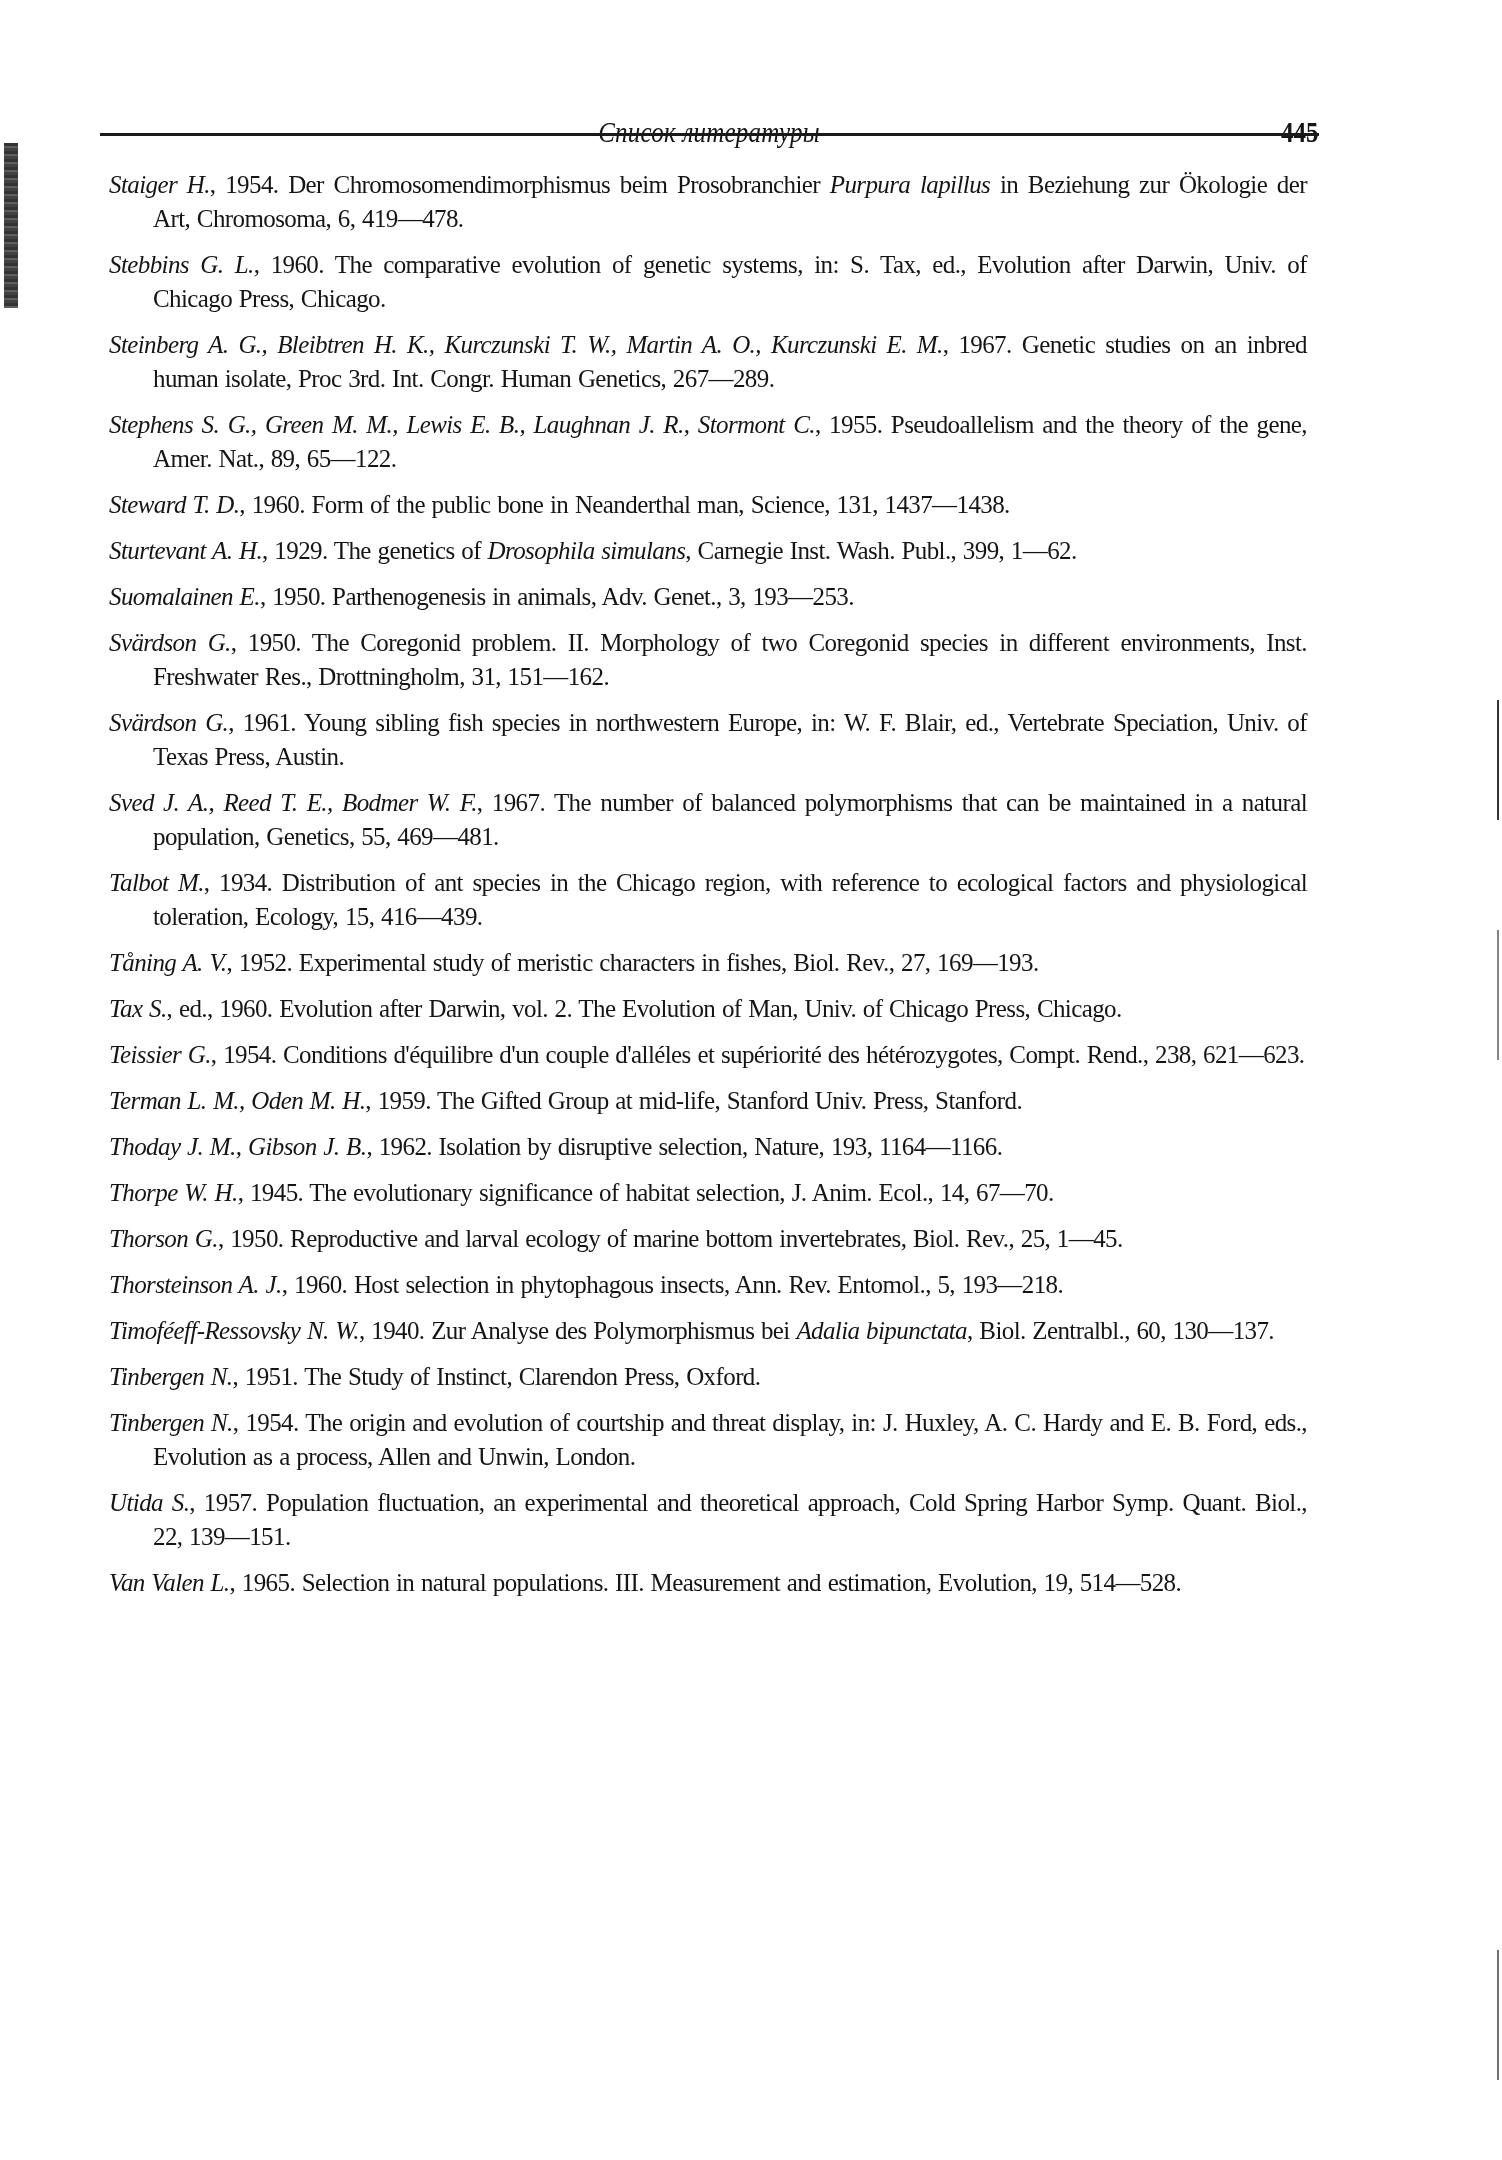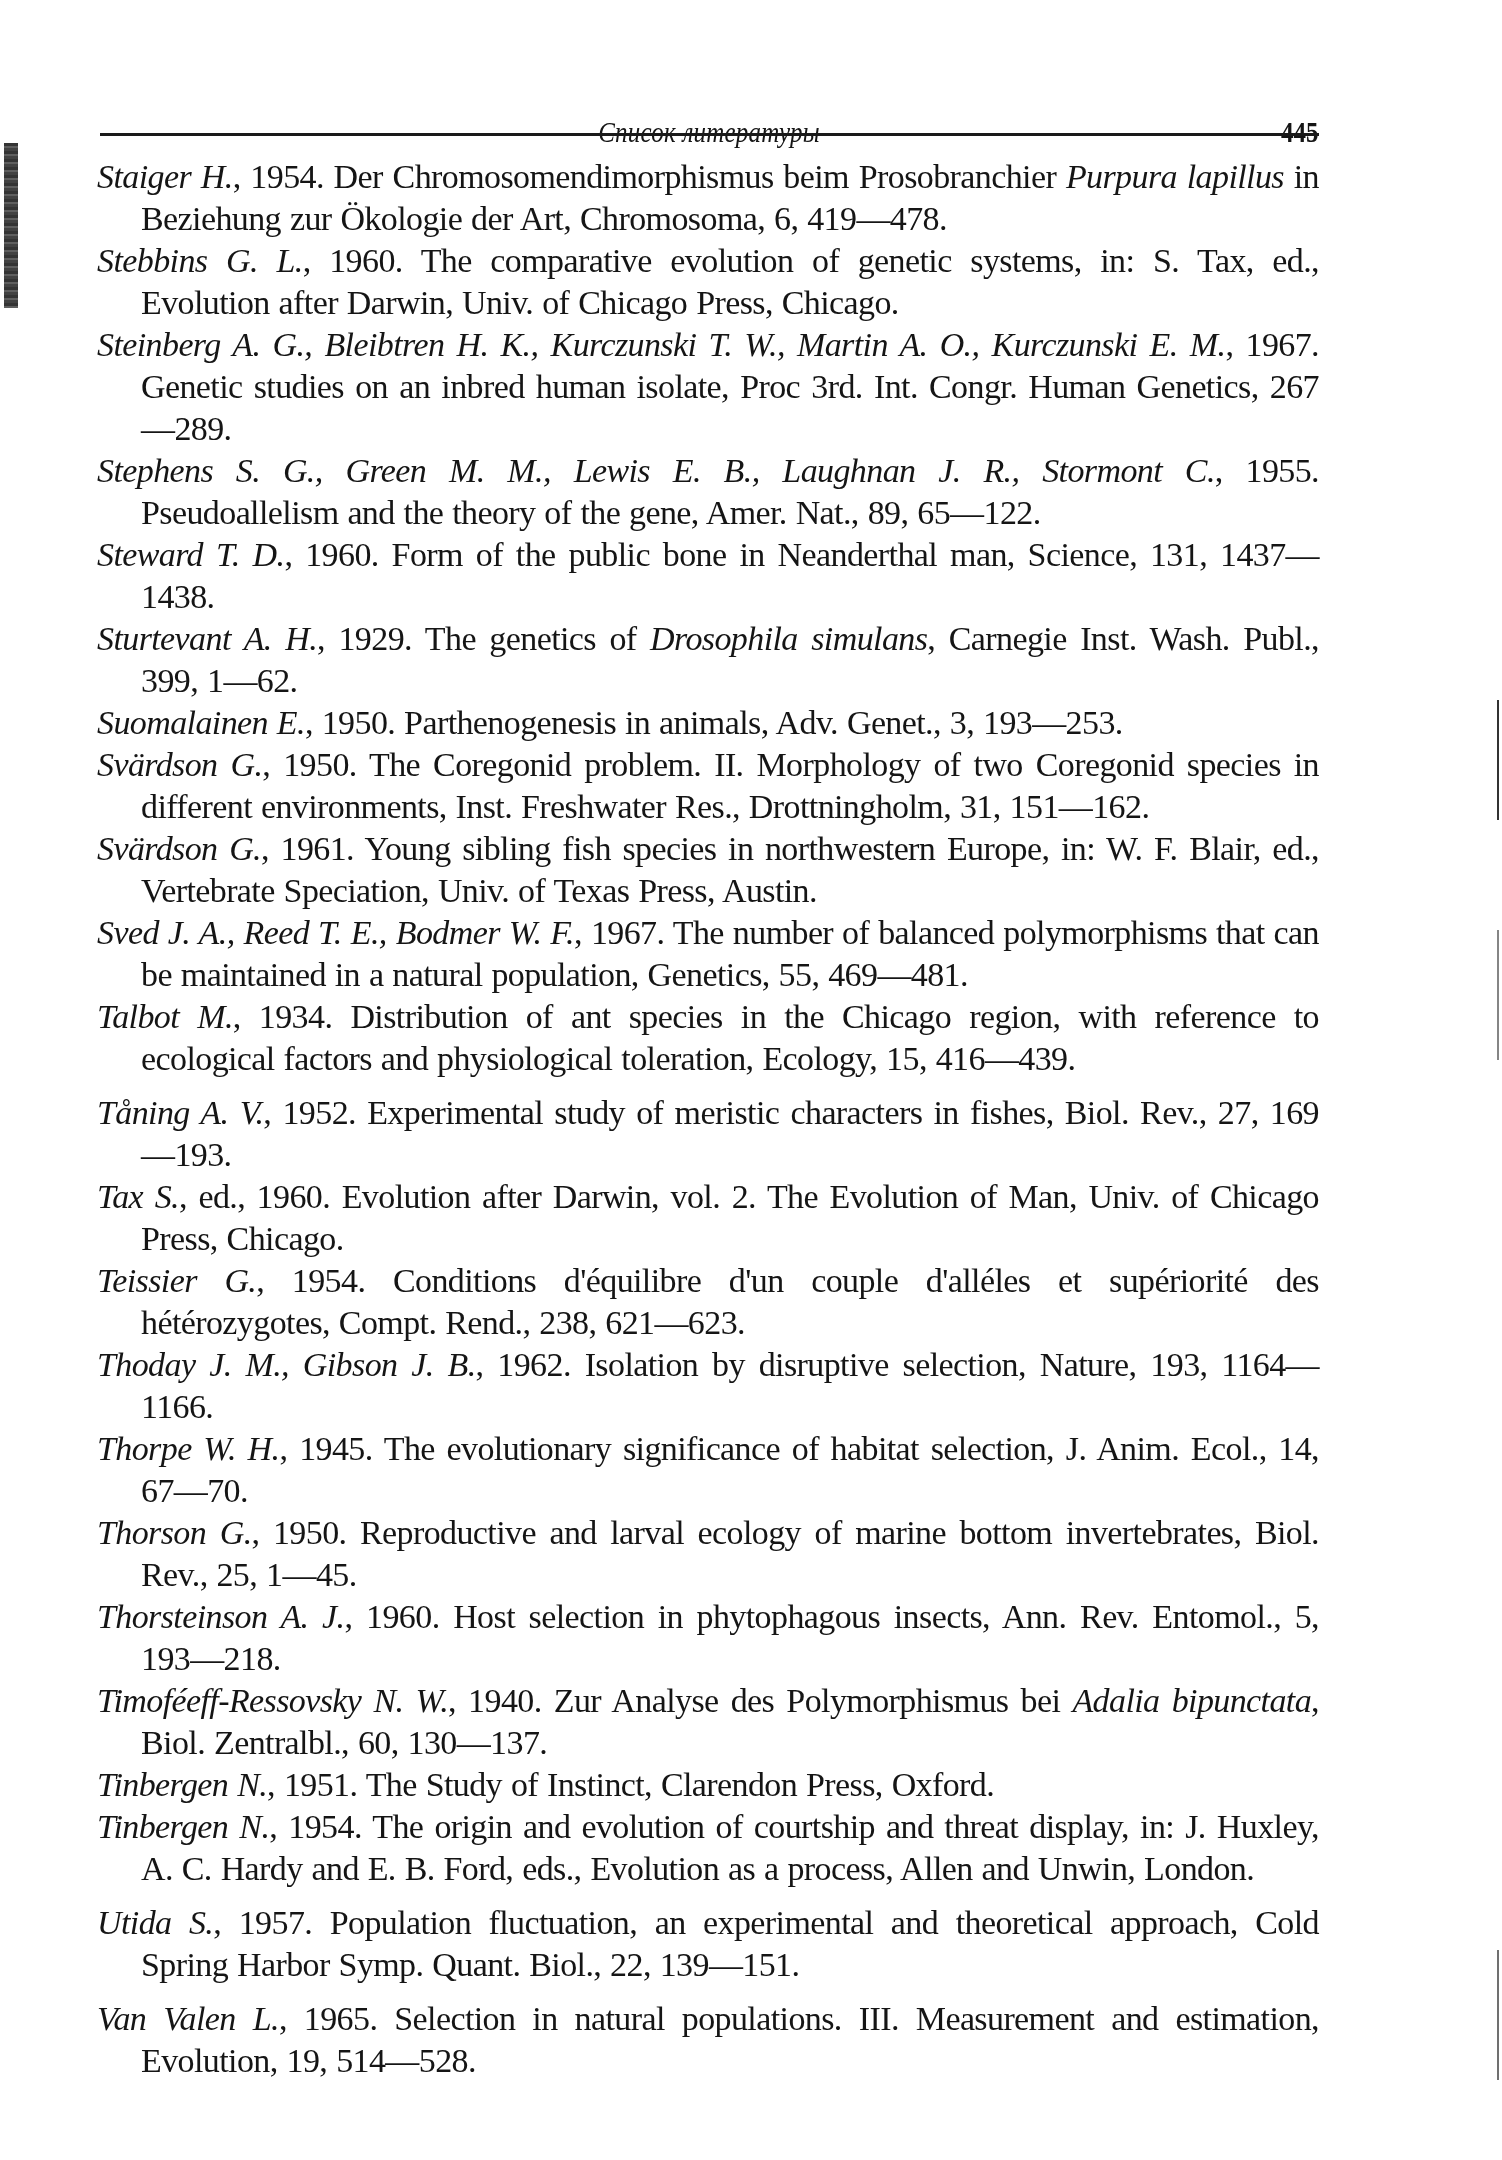--- a/index.html
+++ b/index.html
@@ -29,25 +29,25 @@
       position: absolute; right: 0; top: 0; font-weight: bold; font-size: 29px;
       transform: scaleX(0.86); transform-origin: right;
     }
     .header-rule {
       position: absolute; left: 100px; top: 133px; width: 1219px; height: 3px; background: #1a1a1a;
     }
     .refs {
       position: absolute; left: 97px; top: 156px; width: 1222px;
     }
     .ref {
-      font-size: 34px; line-height: 42px;
+      font-size: 25px; line-height: 34px;
       text-align: justify; text-align-last: left;
       padding-left: 44px; text-indent: -44px;
       letter-spacing: -0.6px; word-spacing: 1px;
-      margin: 0;
+      margin: 12px;
     }
     .ref.gap-before { margin-top: 12px; }
     .ref .au { font-style: italic; }
     .ref .it { font-style: italic; }
     .ref .b { font-weight: normal; }
   </style>
 </head>
 <body>
 
 <div class="scan-edge-left"></div>
@@ -69,20 +69,21 @@
     <p class="ref"><span class="au">Steward T. D.</span><span>, 1960. Form of the public bone in Neanderthal man, Science, </span><span class="b">131</span><span>, 1437—1438.</span></p>
     <p class="ref"><span class="au">Sturtevant A. H.</span><span>, 1929. The genetics of </span><span class="it">Drosophila simulans</span><span>, Carnegie Inst. Wash. Publ., 399, 1—62.</span></p>
     <p class="ref"><span class="au">Suomalainen E.</span><span>, 1950. Parthenogenesis in animals, Adv. Genet., 3, 193—253.</span></p>
     <p class="ref"><span class="au">Svärdson G.</span><span>, 1950. The Coregonid problem. II. Morphology of two Coregonid species in different environments, Inst. Freshwater Res., Drottningholm, </span><span class="b">31</span><span>, 151—162.</span></p>
     <p class="ref"><span class="au">Svärdson G.</span><span>, 1961. Young sibling fish species in northwestern Europe, in: W. F. Blair, ed., Vertebrate Speciation, Univ. of Texas Press, Austin.</span></p>
     <p class="ref"><span class="au">Sved J. A., Reed T. E., Bodmer W. F.</span><span>, 1967. The number of balanced polymorphisms that can be maintained in a natural population, Genetics, </span><span class="b">55</span><span>, 469—481.</span></p>
     <p class="ref"><span class="au">Talbot M.</span><span>, 1934. Distribution of ant species in the Chicago region, with reference to ecological factors and physiological toleration, Ecology, </span><span class="b">15</span><span>, 416—439.</span></p>
     <p class="ref gap-before"><span class="au">Tåning A. V.</span><span>, 1952. Experimental study of meristic characters in fishes, Biol. Rev., </span><span class="b">27</span><span>, 169—193.</span></p>
     <p class="ref"><span class="au">Tax S.</span><span>, ed., 1960. Evolution after Darwin, vol. 2. The Evolution of Man, Univ. of Chicago Press, Chicago.</span></p>
     <p class="ref"><span class="au">Teissier G.</span><span>, 1954. Conditions d'équilibre d'un couple d'alléles et supériorité des hétérozygotes, Compt. Rend., </span><span class="b">238</span><span>, 621—623.</span></p>
+    <p class="ref"><span class="au">Terman L. M., Oden M. H.</span><span>, 1959. The Gifted Group at mid-life, Stanford Univ. Press, Stanford.</span></p>
     <p class="ref"><span class="au">Thoday J. M., Gibson J. B.</span><span>, 1962. Isolation by disruptive selection, Nature, </span><span class="b">193</span><span>, 1164—1166.</span></p>
     <p class="ref"><span class="au">Thorpe W. H.</span><span>, 1945. The evolutionary significance of habitat selection, J. Anim. Ecol., </span><span class="b">14</span><span>, 67—70.</span></p>
     <p class="ref"><span class="au">Thorson G.</span><span>, 1950. Reproductive and larval ecology of marine bottom invertebrates, Biol. Rev., </span><span class="b">25</span><span>, 1—45.</span></p>
     <p class="ref"><span class="au">Thorsteinson A. J.</span><span>, 1960. Host selection in phytophagous insects, Ann. Rev. Entomol., 5, 193—218.</span></p>
     <p class="ref"><span class="au">Timoféeff-Ressovsky N. W.</span><span>, 1940. Zur Analyse des Polymorphismus bei </span><span class="it">Adalia bipunctata</span><span>, Biol. Zentralbl., 60, 130—137.</span></p>
     <p class="ref"><span class="au">Tinbergen N.</span><span>, 1951. The Study of Instinct, Clarendon Press, Oxford.</span></p>
     <p class="ref"><span class="au">Tinbergen N.</span><span>, 1954. The origin and evolution of courtship and threat display, in: J. Huxley, A. C. Hardy and E. B. Ford, eds., Evolution as a process, Allen and Unwin, London.</span></p>
     <p class="ref gap-before"><span class="au">Utida S.</span><span>, 1957. Population fluctuation, an experimental and theoretical approach, Cold Spring Harbor Symp. Quant. Biol., 22, 139—151.</span></p>
     <p class="ref gap-before"><span class="au">Van Valen L.</span><span>, 1965. Selection in natural populations. III. Measurement and estimation, Evolution, </span><span class="b">19</span><span>, 514—528.</span></p>
   </div>

